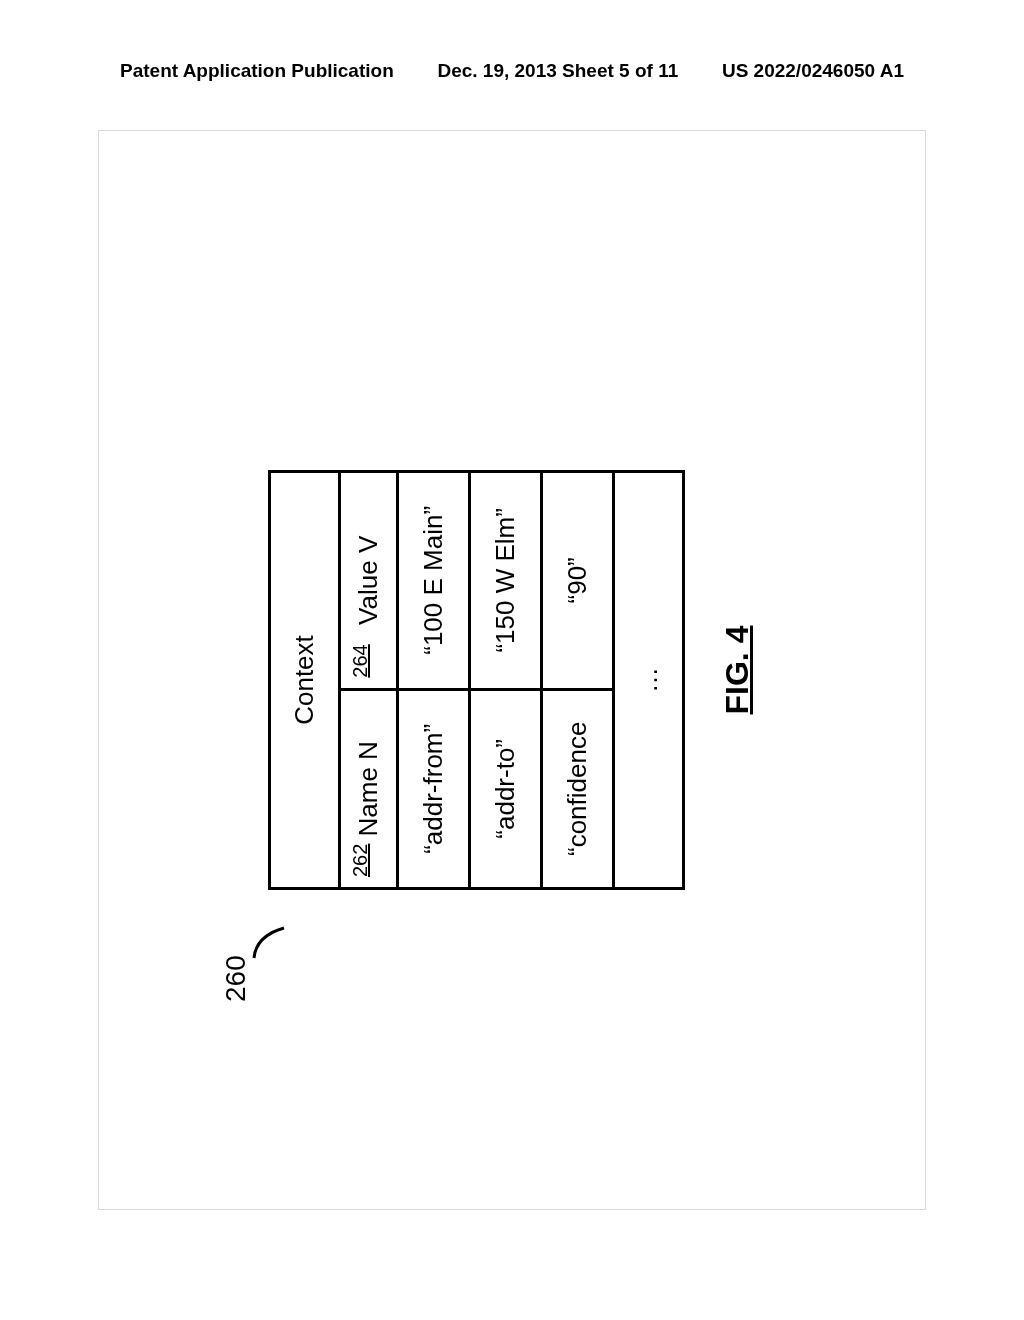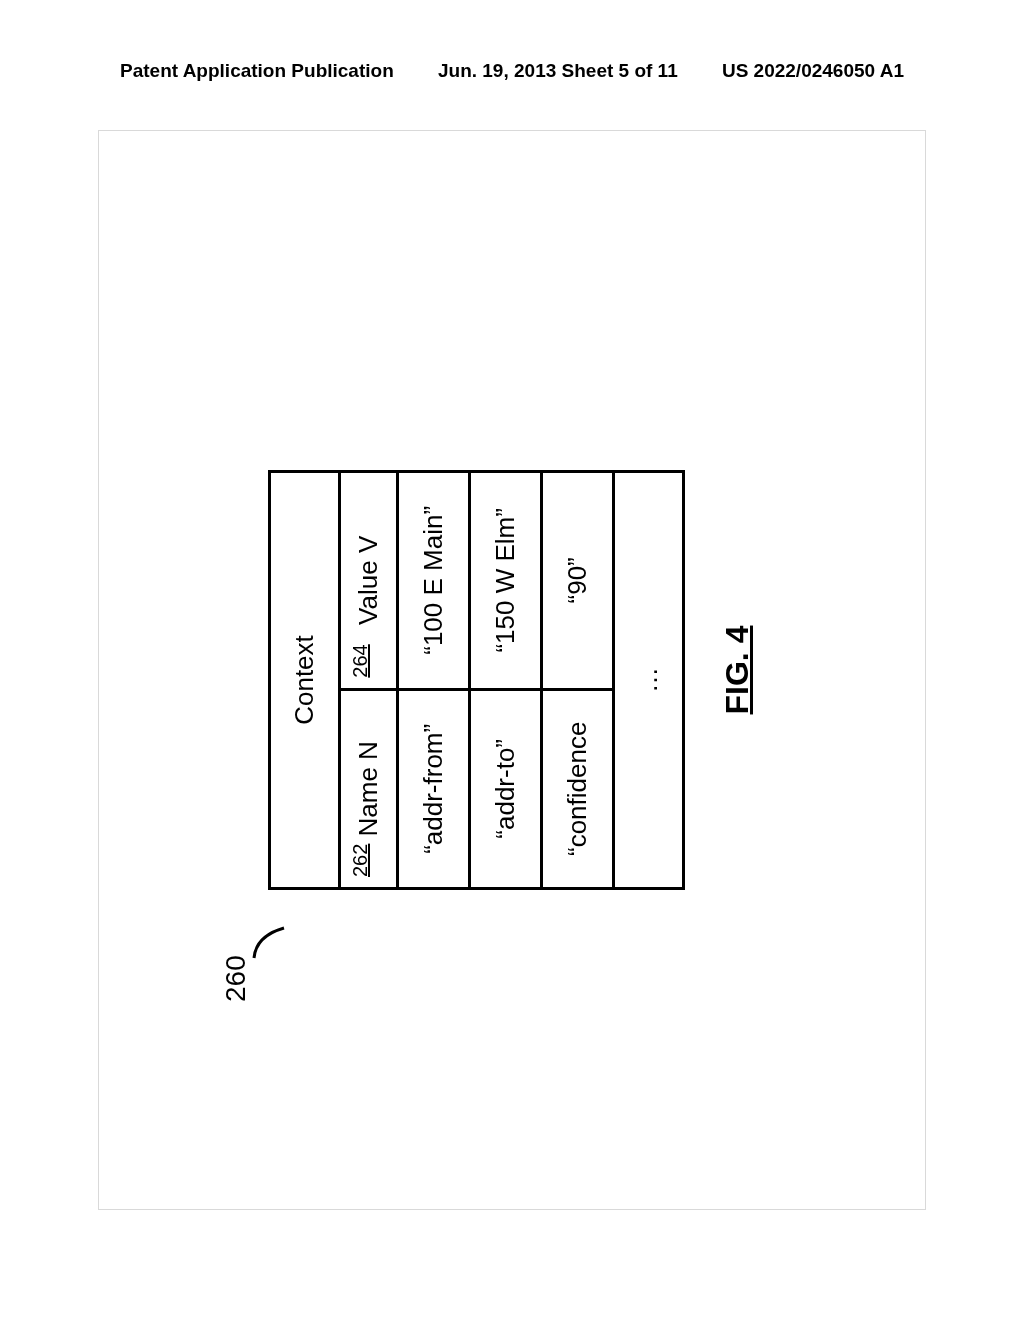--- a/index.html
+++ b/index.html
@@ -25,21 +25,21 @@
   .tbl .ellipsis td { height: 58px; }
   .figlabel { margin-top: 34px; text-align: center; font-size: 32px; font-weight: bold; text-decoration: underline; }
 </style>
 </head>
 <body>
 
 <div class="page">
 
   <div class="header">
     <div class="left">Patent Application Publication</div>
-    <div class="center">Jun. 19, 2013  Sheet 5 of 11</div>
+    <div class="center">Dec. 19, 2013  Sheet 5 of 11</div>
     <div class="right">US 2022/0246050 A1</div>
   </div>
 
   <div class="frame">
     <div class="diagram-wrap">
       <div class="diagram">
 
         <div class="ref-label">260</div>
         <div class="lead">
           <svg viewBox="0 0 40 40">

